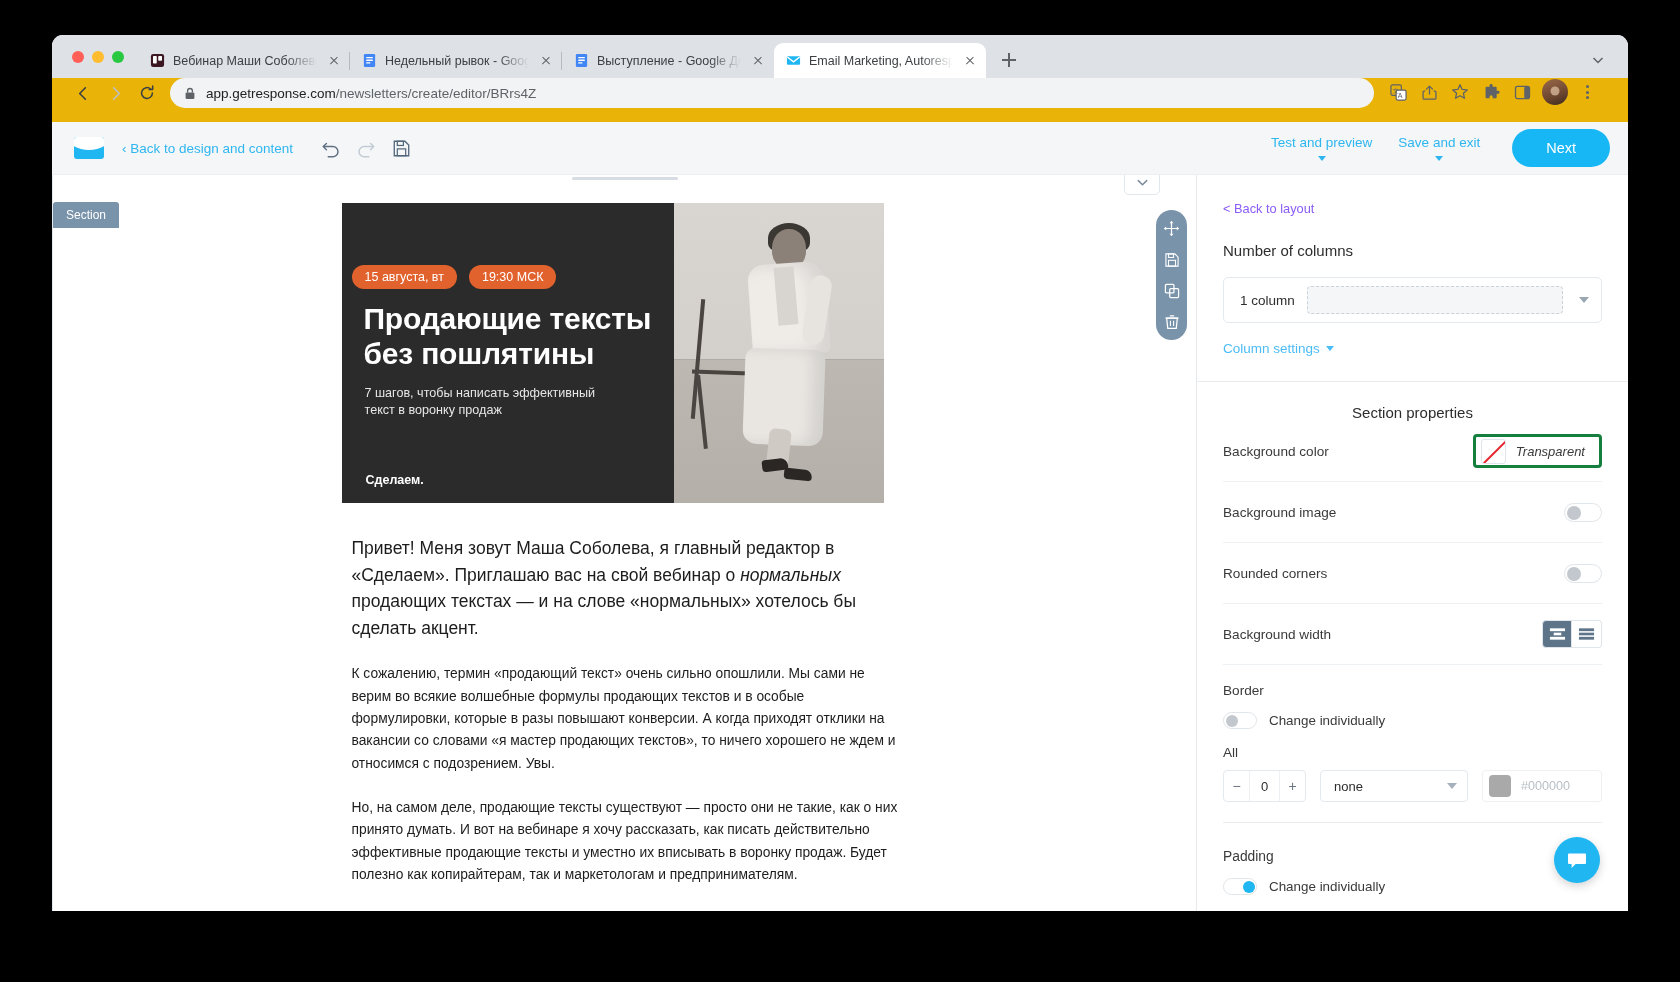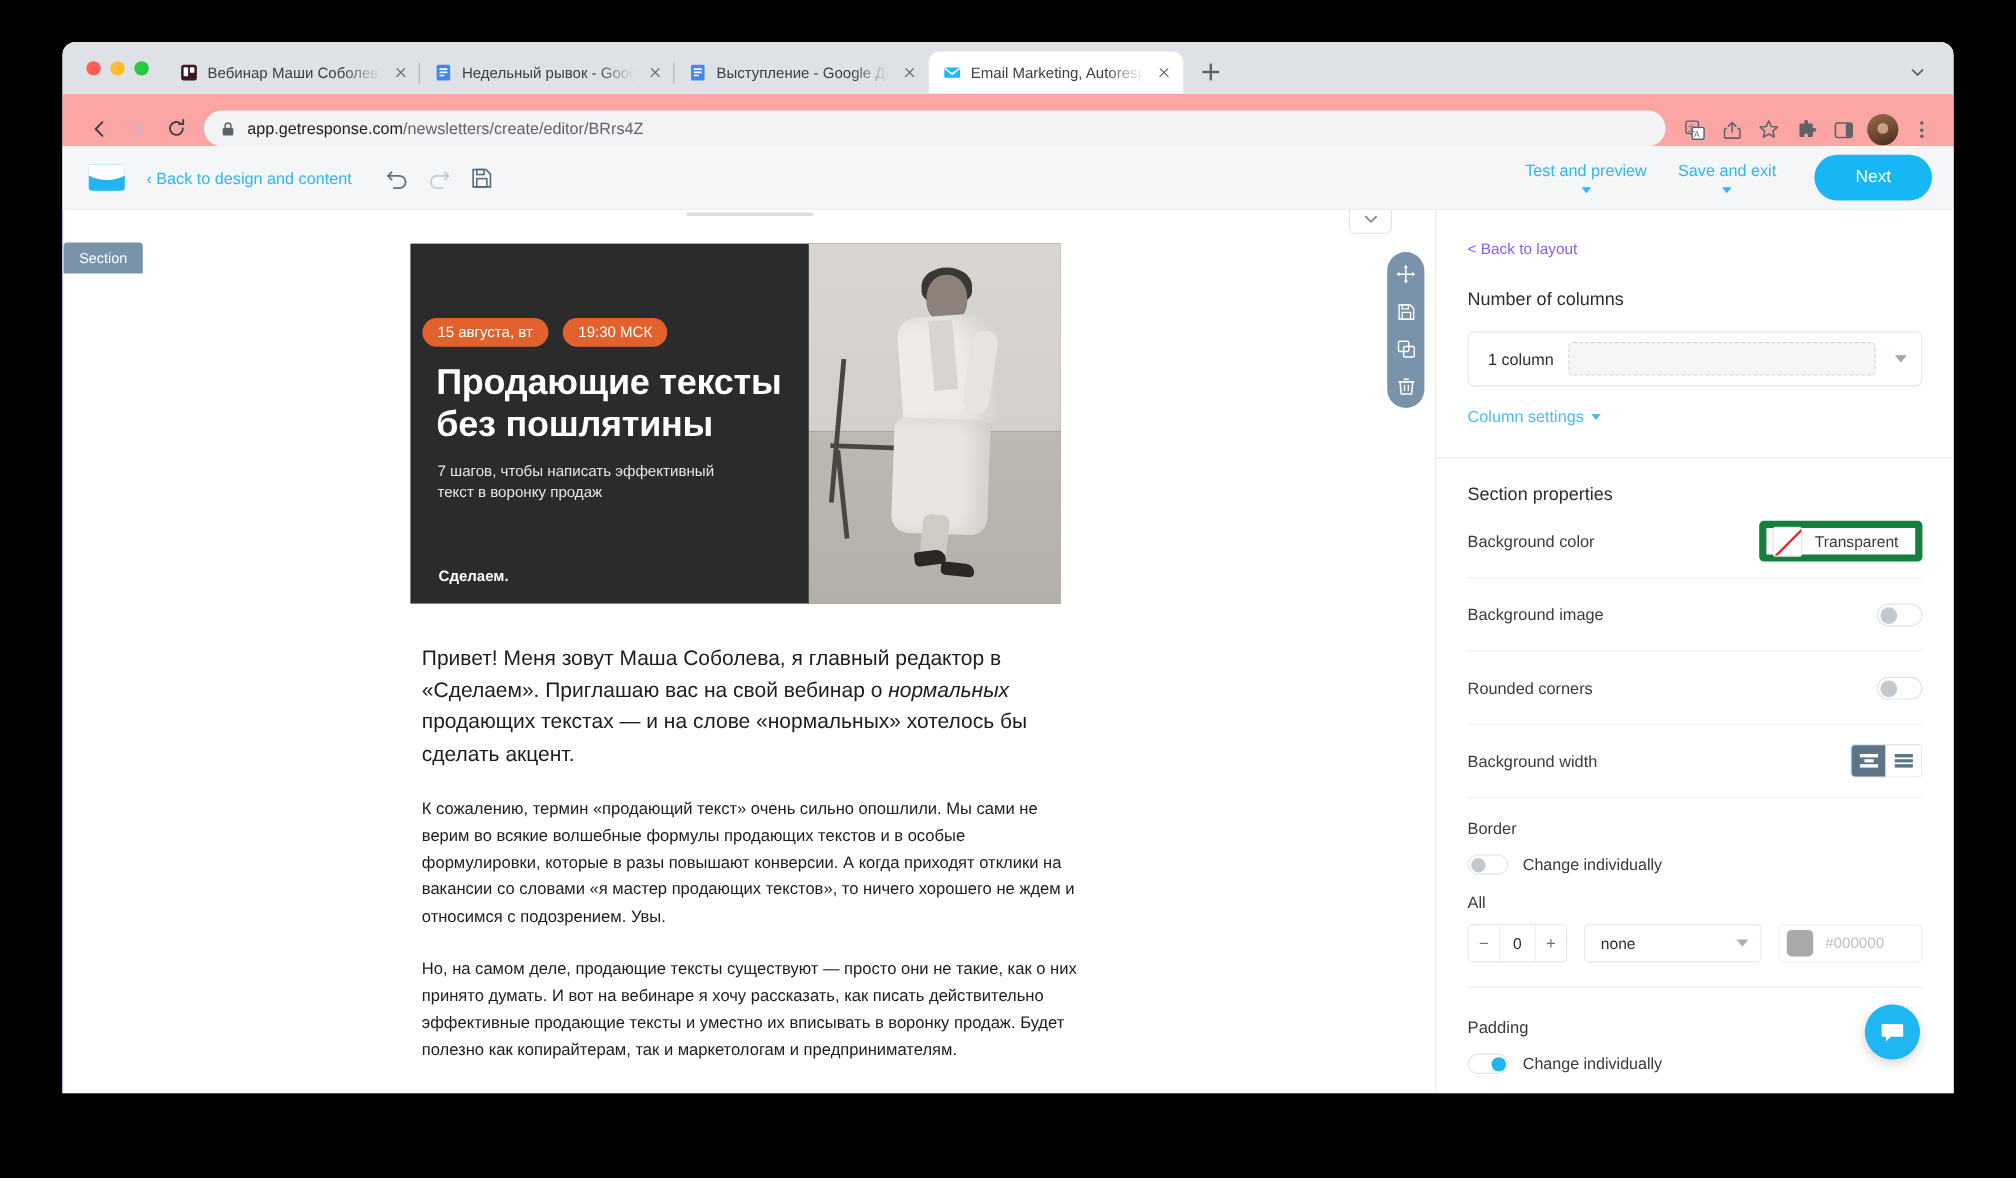--- a/index.html
+++ b/index.html
@@ -98,24 +98,24 @@
   .newtab::after  { left: 13.2px; top: 7px; width: 1.6px; height: 14px; }
 
   .win-chevron {
     position: absolute; right: 22px; bottom: 10px;
     width: 16px; height: 16px; color: #5f6368;
   }
 
   
   .omnirow {
     height: 44px;
-    background: #fca5a5;
+    background: #eab308;
     display: flex;
-    align-items: flex-end;
-    padding: 0 14px 0 16px;
+    align-items: flex-start;
+    padding: 0 28px 0 16px;
     gap: 2px;
   }
   .navbtn {
     width: 30px; height: 30px;
     display: flex; align-items: center; justify-content: center;
     border-radius: 50%;
     color: #3c4043;
     flex: 0 0 auto;
   }
   .navbtn.disabled { color: #bdc1c6; }
@@ -491,38 +491,40 @@
   .col-settings .caret-dn { border-top-color: #4cbcf5; }
   .panel-divider {
     height: 1px; background: #e9edf0;
     margin: 24px 0 0 0;
   }
 
   .sect-title {
     font-size: 15px;
     color: #2d2d2d;
     padding: 22px 26px 0 26px;
+    text-align: center;
   }
   .row {
     margin: 0 26px;
     min-height: 61px;
     display: flex;
     align-items: center;
     justify-content: space-between;
     border-bottom: 1px solid #eef1f3;
     gap: 12px;
   }
   .row:last-of-type { border-bottom: none; }
   .row-label { font-size: 13.6px; color: #3a3a3a; }
   .swatch-btn {
-    border: 6px solid #15803d;
+    border: 3px solid #15803d;
     border-radius: 4px;
     height: 34px;
     display: flex; align-items: center; gap: 10px;
     padding: 0 14px 0 5px;
+    font-style: italic;
   }
   .swatch-none {
     width: 25px; height: 25px;
     border: 1px solid #e0e5e9;
     border-radius: 3px;
     background: #fff;
     position: relative;
     overflow: hidden;
   }
   .swatch-none::after {

